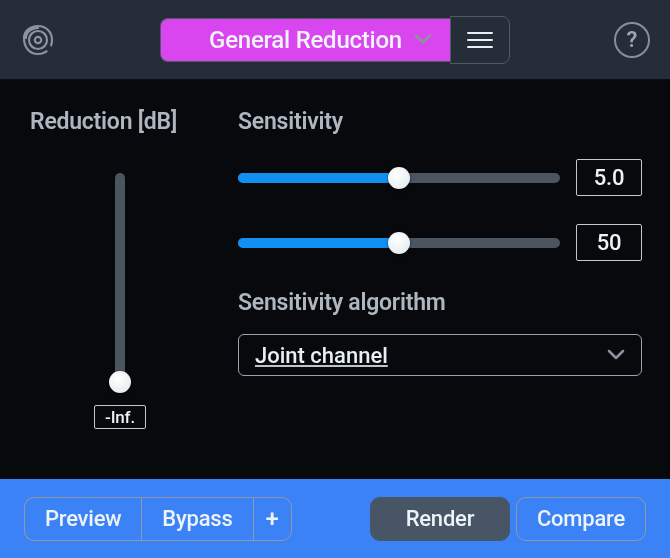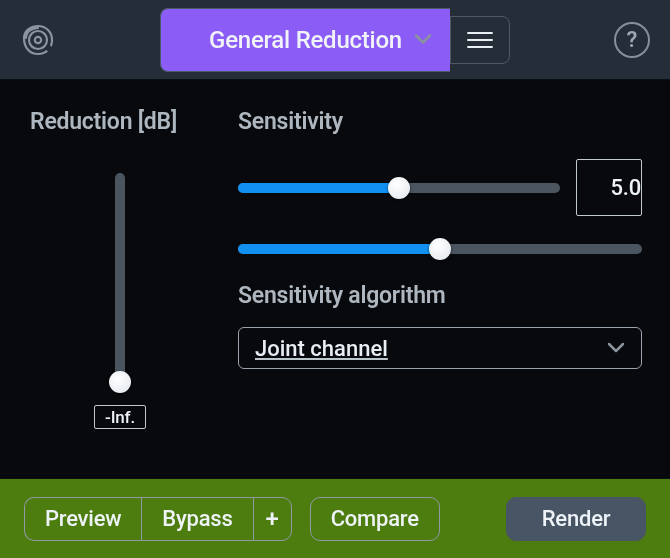--- a/index.html
+++ b/index.html
@@ -35,25 +35,25 @@
     position: absolute;
     left: 50%;
     top: 50%;
     transform: translate(-50%, -50%);
     display: flex;
     align-items: center;
     height: 48px;
   }
   .preset-select {
     width: 290px;
-    height: 64px;
+    height: 44px;
     border: 1px solid #4e5a66;
     border-right: none;
     border-radius: 8px 0 0 8px;
-    background: #8b5cf6;
+    background: #d946ef;
     display: flex;
     align-items: center;
     justify-content: center;
     position: relative;
   }
   .preset-select .label {
     color: #f0f4f8;
     font-size: 24px;
     font-weight: 550;
     letter-spacing: -0.01em;
@@ -196,26 +196,26 @@
     left: 50%;
     transform: translate(-50%, -50%);
     width: 22px;
     height: 22px;
     background: radial-gradient(circle at 40% 35%, #fff, #dfe6ec);
     border-radius: 50%;
     box-shadow: 0 1px 3px rgba(0,0,0,0.6);
   }
   .hvalue {
     width: 66px;
-    text-align: right;
+    text-align: center;
     border: 1px solid #c0c8d0;
     color: #eef3f7;
     font-size: 22px;
     font-weight: 500;
-    padding: 15px 0;
+    padding: 5px 0;
     border-radius: 2px;
     letter-spacing: -0.01em;
   }
 
   
   .sep-block h2 { margin-bottom: 18px; }
   .select {
     height: 42px;
     border: 1px solid #9aa3ad;
     border-radius: 6px;
@@ -231,26 +231,26 @@
     font-weight: 500;
   }
   .select .caret {
     margin-left: auto;
   }
 
 
   
   .footer {
     height: 80px;
-    background: #4d7c0f;
+    background: #3b82f6;
     border-top: 1px solid #0b0e12;
     display: flex;
     align-items: center;
     padding: 0 24px;
-    gap: 18px;
+    gap: 6px;
   }
   .btn-group {
     display: flex;
     height: 44px;
   }
   .btn {
     height: 44px;
     border: 1px solid #909aa5;
     border-radius: 10px;
     background: transparent;
@@ -344,20 +344,21 @@
         <div class="hvalue">5.0</div>
       </div>
     </div>
 
     <div class="param-block">
       <div class="hslider-row">
         <div class="hslider">
           <div class="fill"></div>
           <div class="thumb"></div>
         </div>
+        <div class="hvalue">50</div>
       </div>
     </div>
 
     <div class="param-block sep-block">
       <h2 class="section-label">Sensitivity algorithm</h2>
       <div class="select">
         <span class="label">Joint channel</span>
         <span class="caret">
           <svg width="18" height="12" viewBox="0 0 18 12">
               <path d="M2 2 L9 9 L16 2" fill="none" stroke="#8b949e" stroke-width="2.5" stroke-linecap="round" stroke-linejoin="round"></path>
@@ -371,17 +372,17 @@
 </div>
 
 <div class="footer">
 
   <div class="btn-group">
     <div class="btn">Preview</div>
     <div class="btn">Bypass</div>
     <div class="btn btn-plus">+</div>
   </div>
 
+  <div class="btn btn-render">Render</div>
+
   <div class="btn">Compare</div>
 
-  <div class="btn btn-render">Render</div>
-
 </div>
 
 </body></html>

